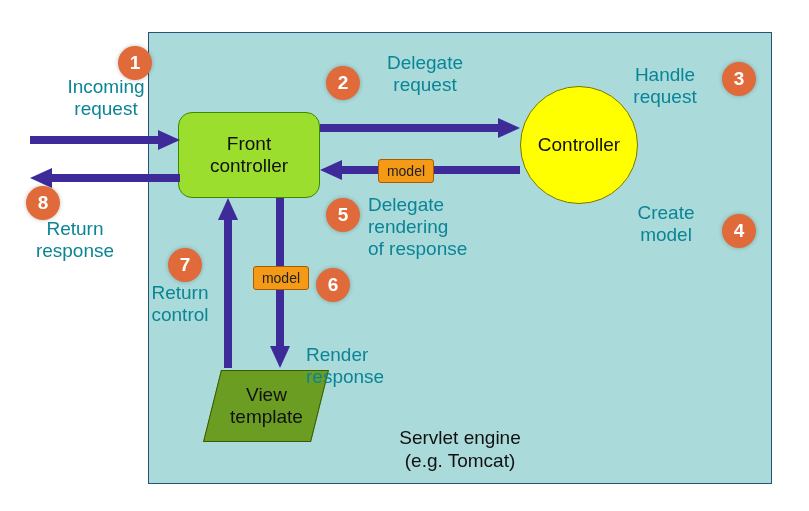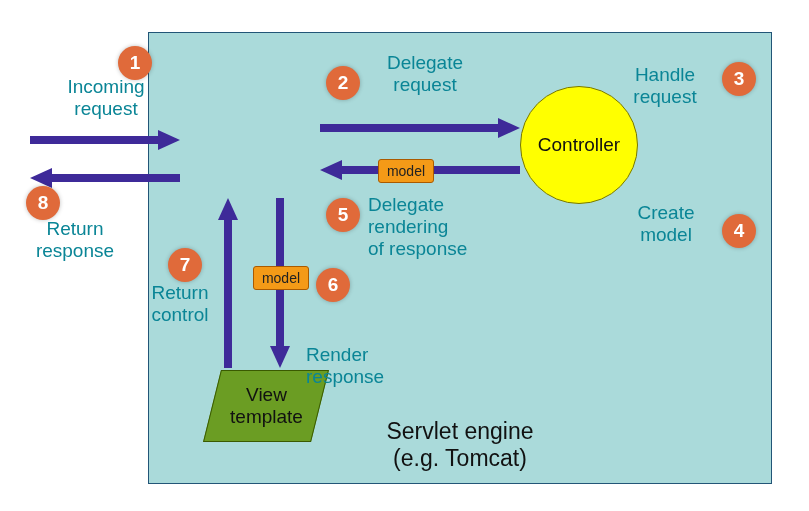--- a/index.html
+++ b/index.html
@@ -22,21 +22,21 @@
     width: 622px;
     height: 450px;
     background: #aadada;
     border: 1px solid #225577;
   }
   .engine-caption {
     position: absolute;
     left: 0; right: 0;
     bottom: 10px;
     text-align: center;
-    font-size: 23px;
+    font-size: 19px;
     color: #111;
     line-height: 1.2;
   }
   .node {
     position: absolute;
     display: flex;
     align-items: center;
     justify-content: center;
     text-align: center;
     font-size: 19px;
@@ -111,20 +111,23 @@
 
 <div class="canvas">
 
   <div class="engine-box">
     <div class="engine-caption">
       <span>Servlet engine</span><br>
       <span>(e.g. Tomcat)</span>
     </div>
   </div>
 
+  <div class="node front">
+    <span>Front<br>controller</span>
+  </div>
   <div class="node controller-circle">
     <span>Controller</span>
   </div>
   <div class="node view">
     <span>View<br>template</span>
   </div>
 
   <svg class="arrow" style="left:30px; top:130px; width:150px; height:20px;">
     <line x1="0" y1="10" x2="128" y2="10"></line>
     <polygon points="128,0 150,10 128,20"></polygon>

